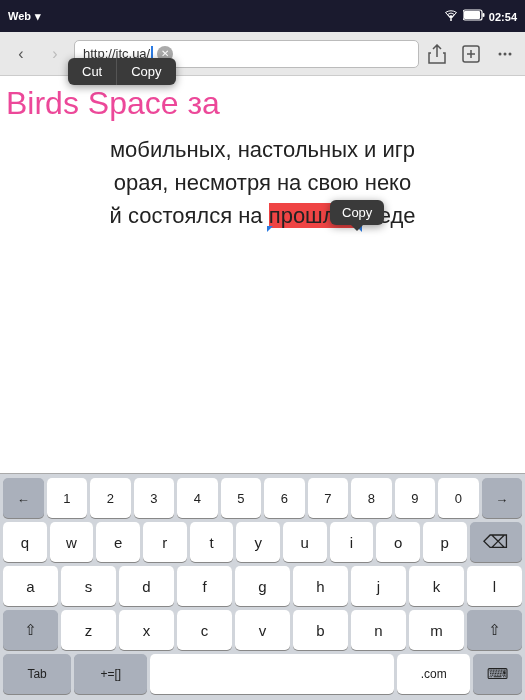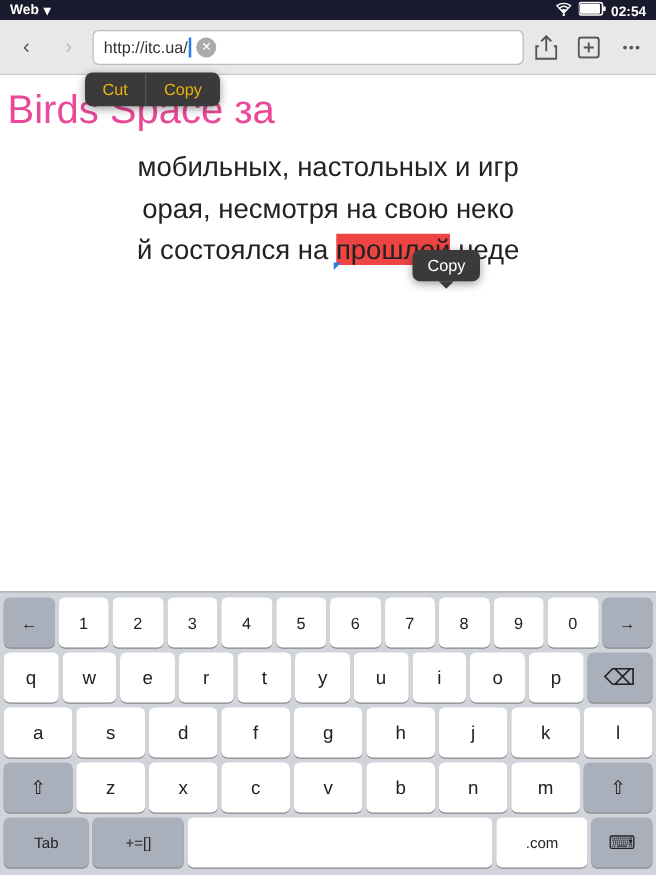--- a/index.html
+++ b/index.html
@@ -8,21 +8,21 @@
       height: 700px;
       overflow: hidden;
       font-family: -apple-system, 'Helvetica Neue', Arial, sans-serif;
       background: #fff;
       position: relative;
     }
 
     
     .status-bar {
       background: #1a1a2e;
-      height: 16px;
+      height: 32px;
       display: flex;
       align-items: center;
       justify-content: space-between;
       padding: 0 8px;
       color: #fff;
       font-size: 11px;
       font-weight: 600;
     }
     .status-left { display: flex; align-items: center; gap: 4px; }
     .status-right { display: flex; align-items: flex-end; gap: 4px; font-size: 11px; }
@@ -123,21 +123,21 @@
       content: '';
       position: absolute;
       top: -6px;
       left: 50%;
       transform: translateX(-50%);
       border-left: 6px solid transparent;
       border-right: 6px solid transparent;
       border-bottom: 6px solid #3a3a3a;
     }
     .context-btn {
-      color: #eab308;
+      color: #ffffff;
       font-size: 13px;
       font-weight: 500;
       padding: 6px 14px;
       cursor: pointer;
       border: none;
       background: transparent;
     }
     .context-btn + .context-btn {
       border-left: 1px solid #555;
     }

